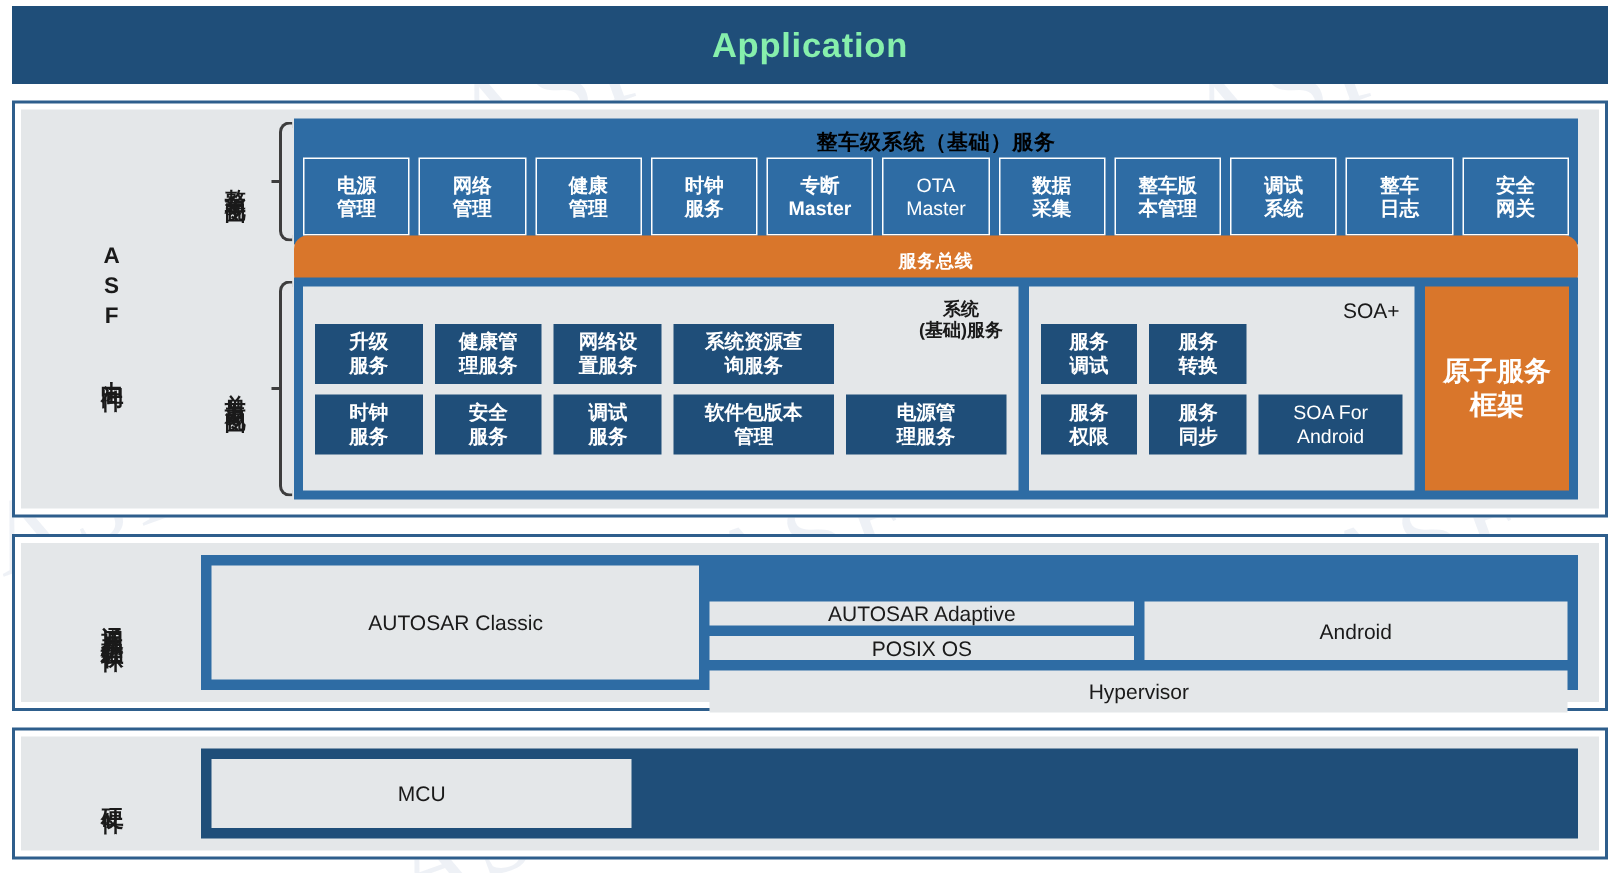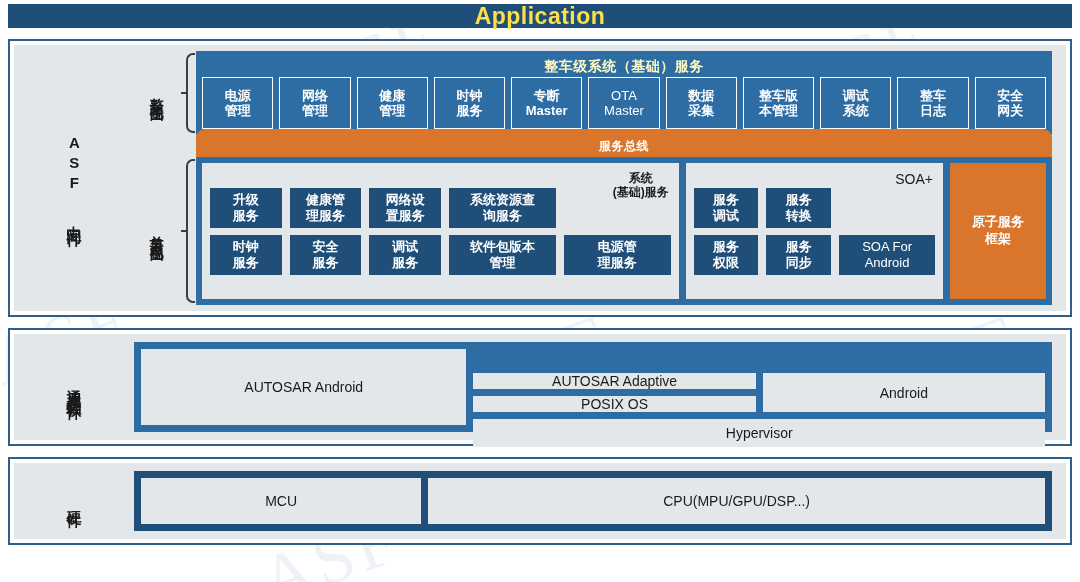--- a/index.html
+++ b/index.html
@@ -24,23 +24,23 @@
     letter-spacing: 4px;
     white-space: nowrap;
     transform: rotate(-20deg);
   }
 
   .page { position: relative; z-index: 2; padding: 0 8px; box-sizing: border-box; }
 
   
   .app-banner {
     margin: 4px 0 0 0;
-    height: 24px;
+    height: 52px;
     background: #1F4E79;
-    color: #fde047;
+    color: #86efac;
     display: flex; align-items: center; justify-content: center;
     font-size: 23px;
     font-weight: bold;
     letter-spacing: .5px;
   }
 
   
   .section {
     margin-top: 11px;
     border: 2px solid #2E5E8C;
@@ -116,21 +116,21 @@
 
   
   .vehicle-panel {
     background: #2E6CA4;
     height: 84px;
     padding: 4px 6px 6px 6px;
     box-sizing: border-box;
     display: flex; flex-direction: column;
   }
   .vehicle-title {
-    color: #fef9c3; font-size: 14px; font-weight: bold;
+    color: #000000; font-size: 14px; font-weight: bold;
     text-align: center; line-height: 22px; height: 22px;
     letter-spacing: .5px;
   }
   .vehicle-row { flex: 1; display: flex; gap: 6px; }
   .vbox {
     flex: 1;
     border: 1px solid #ffffff;
     color: #ffffff;
     display: flex; flex-direction: column;
     align-items: center; justify-content: center;
@@ -197,21 +197,21 @@
   .nbox.latin { font-weight: normal; }
   .nbox.w1 { flex: 1 1 0; }
   .nbox.w15 { flex: 1.55 1 0; }
   .nbox.pad { flex: 1.55 1 0; visibility: hidden; }
   .atomic {
     background: #D9762B;
     color: #ffffff;
     flex: 0 0 96px;
     display: flex; flex-direction: column;
     align-items: center; justify-content: center;
-    font-size: 13px; font-weight: bold;
+    font-size: 18px; font-weight: bold;
     text-align: center; line-height: 1.3;
   }
 
   
   #bsw-section { height: 118px; }
   .bsw-body { flex: 1; padding: 8px 14px 8px 0; box-sizing: border-box; }
   .blue-frame {
     background: #2E6CA4;
     height: 100%;
     padding: 7px;
@@ -434,21 +434,21 @@
     </div>
   </div>
 
   <div class="section" id="bsw-section">
     <div class="section-inner">
       <div class="side-label">
         <span class="vtext">通用基础软件</span>
       </div>
       <div class="bsw-body">
         <div class="blue-frame">
-          <div class="gbox bsw-left">AUTOSAR Android</div>
+          <div class="gbox bsw-left">AUTOSAR Classic</div>
           <div class="bsw-right">
             <div class="bsw-right-top">
               <div class="bsw-rt-left">
                 <div class="gbox">AUTOSAR Adaptive</div>
                 <div class="gbox">POSIX OS</div>
               </div>
               <div class="gbox bsw-rt-right">Android</div>
             </div>
             <div class="gbox bsw-hyper">Hypervisor</div>
           </div>
@@ -458,19 +458,18 @@
   </div>
 
   <div class="section" id="hw-section">
     <div class="section-inner">
       <div class="side-label">
         <span class="vtext">硬件</span>
       </div>
       <div class="hw-body">
         <div class="hw-frame">
           <div class="gbox hw-mcu">MCU</div>
-          <div class="gbox hw-cpu">CPU(MPU/GPU/DSP...)</div>
         </div>
       </div>
     </div>
   </div>
 
 </div>
 
 </body></html>

